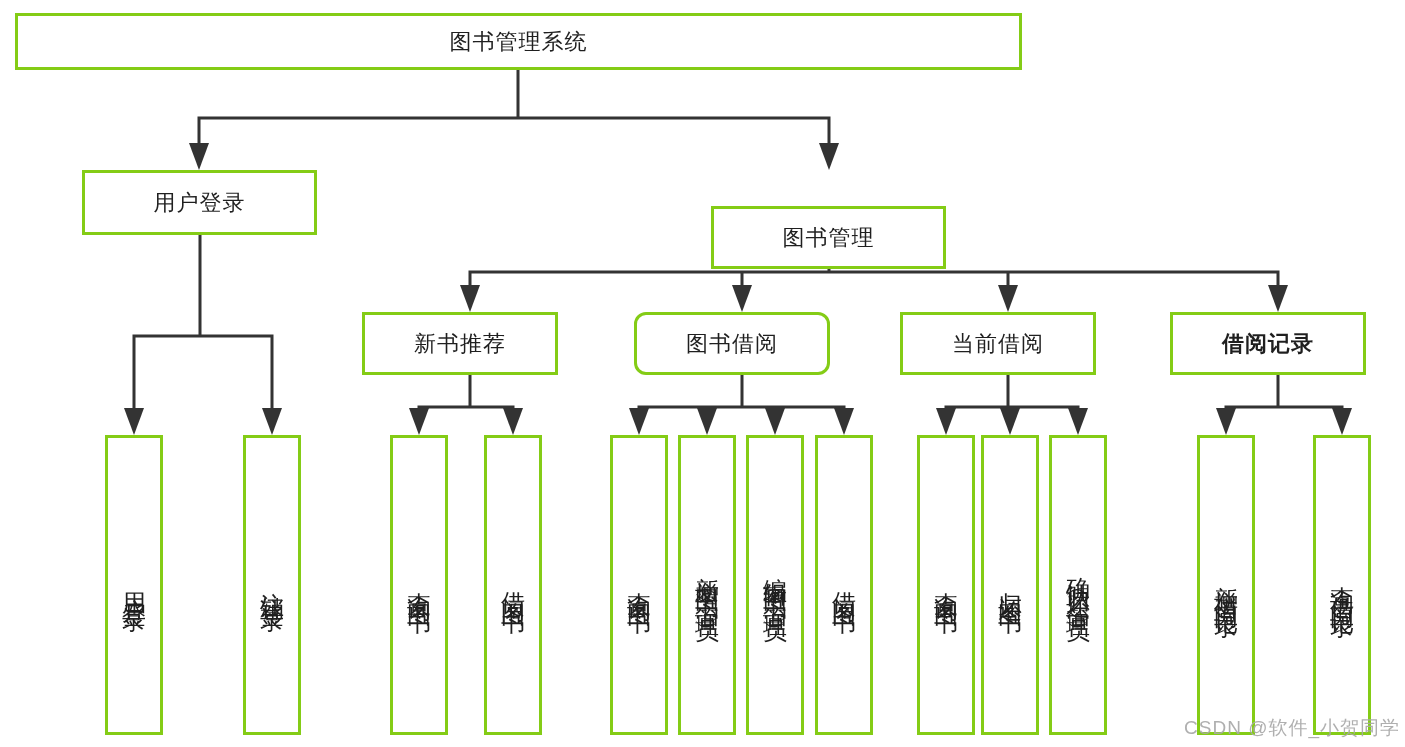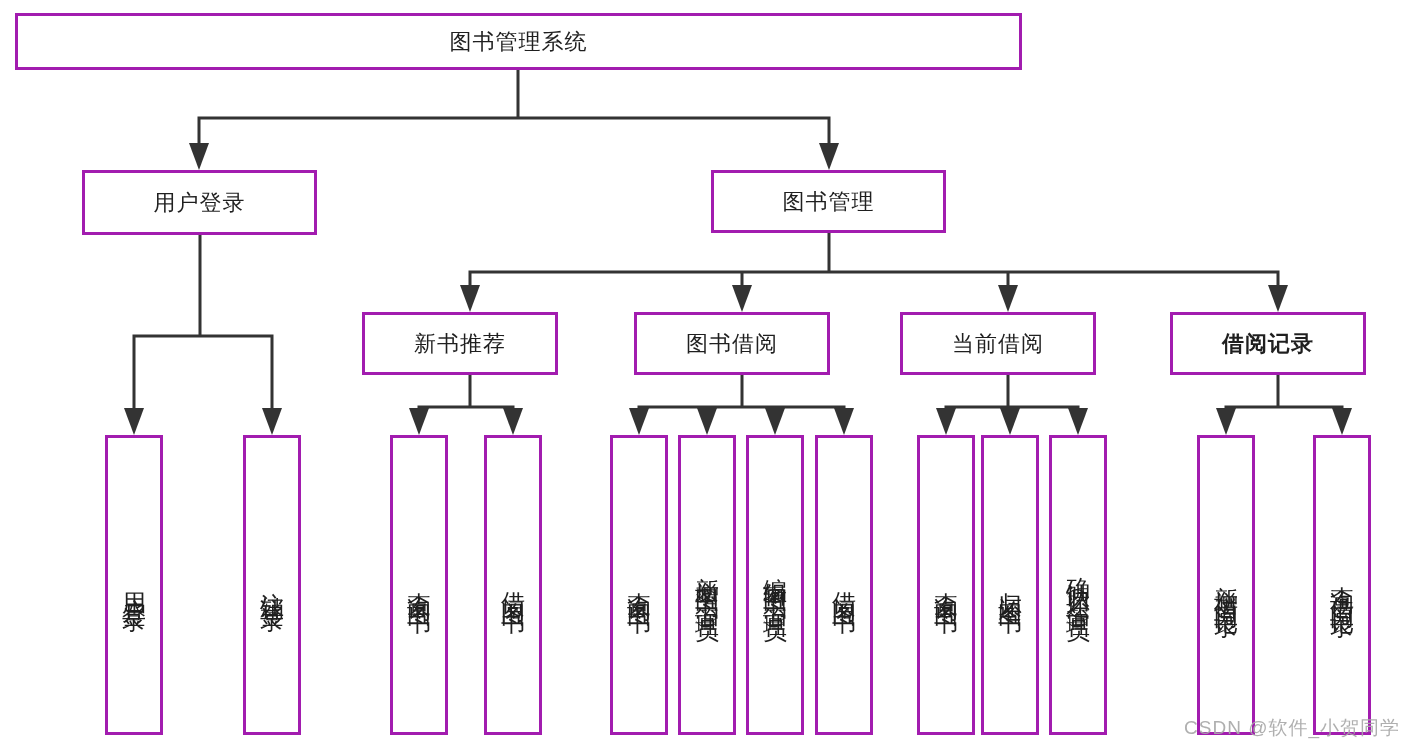--- a/index.html
+++ b/index.html
@@ -12,21 +12,21 @@
     overflow: hidden;
   }
   .connectors {
     position: absolute;
     left: 0; top: 0;
     width: 1405px; height: 747px;
   }
   .box {
     position: absolute;
     box-sizing: border-box;
-    border: 3px solid #a21caf;
+    border: 3px solid #84cc16;
     background: #ffffff;
     color: #1f1f1f;
     display: flex;
     align-items: center;
     justify-content: center;
     text-align: center;
     line-height: 1.25;
   }
   .box.h { font-size: 22px; letter-spacing: 1px; }
   .box.v {
@@ -93,24 +93,24 @@
       <polygon points="1000,408 1020,408 1010,435"></polygon>
       <polygon points="1068,408 1088,408 1078,435"></polygon>
       <polygon points="1216,408 1236,408 1226,435"></polygon>
       <polygon points="1332,408 1352,408 1342,435"></polygon>
     </g>
   </svg>
 
   <div class="box h root-box">图书管理系统</div>
 
   <div class="box h l2" style="left:82px;">用户登录</div>
-  <div class="box h l2" style="left:711px;height:63px;">图书管理</div>
+  <div class="box h l2" style="left:711px;height:63px;margin-top:36px;">图书管理</div>
 
   <div class="box h l3" style="left:362px;">新书推荐</div>
-  <div class="box h l3" style="left:634px;">图书借阅</div>
+  <div class="box h l3" style="left:634px;border-radius:12px;">图书借阅</div>
   <div class="box h l3" style="left:900px;">当前借阅</div>
   <div class="box h l3" style="left:1170px;font-weight:bold;">借阅记录</div>
 
   <div class="box v" style="left:105px;">用户登录</div>
   <div class="box v" style="left:243px;">注销登录</div>
 
   <div class="box v" style="left:390px;">查询图书</div>
   <div class="box v" style="left:484px;">借阅图书</div>
 
   <div class="box v" style="left:610px;">查询图书</div>

